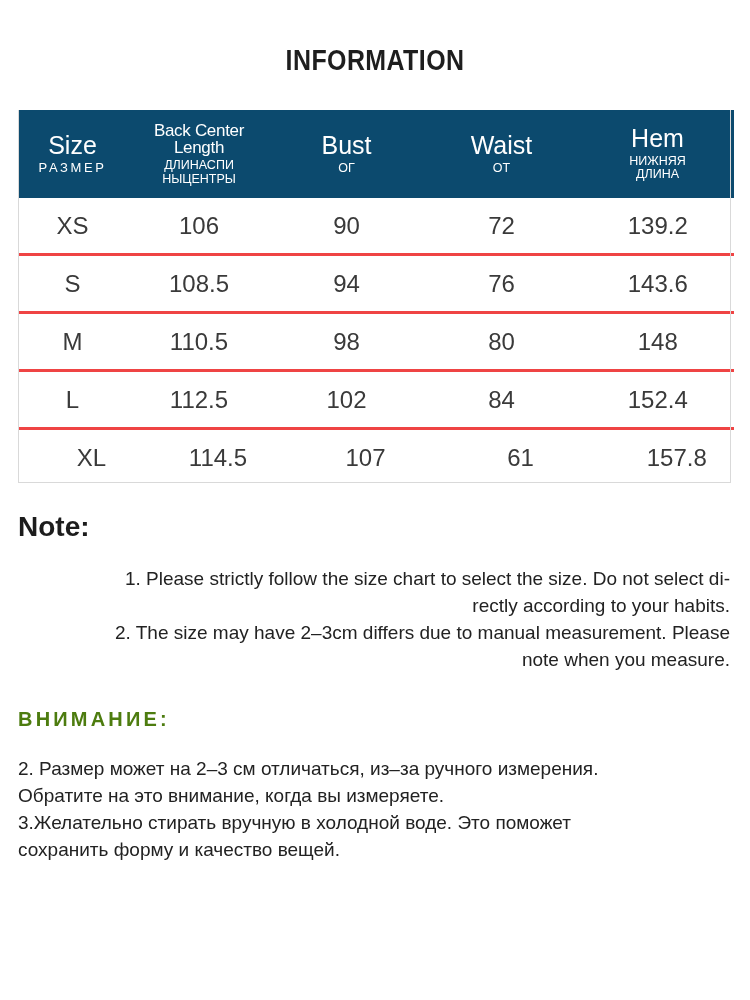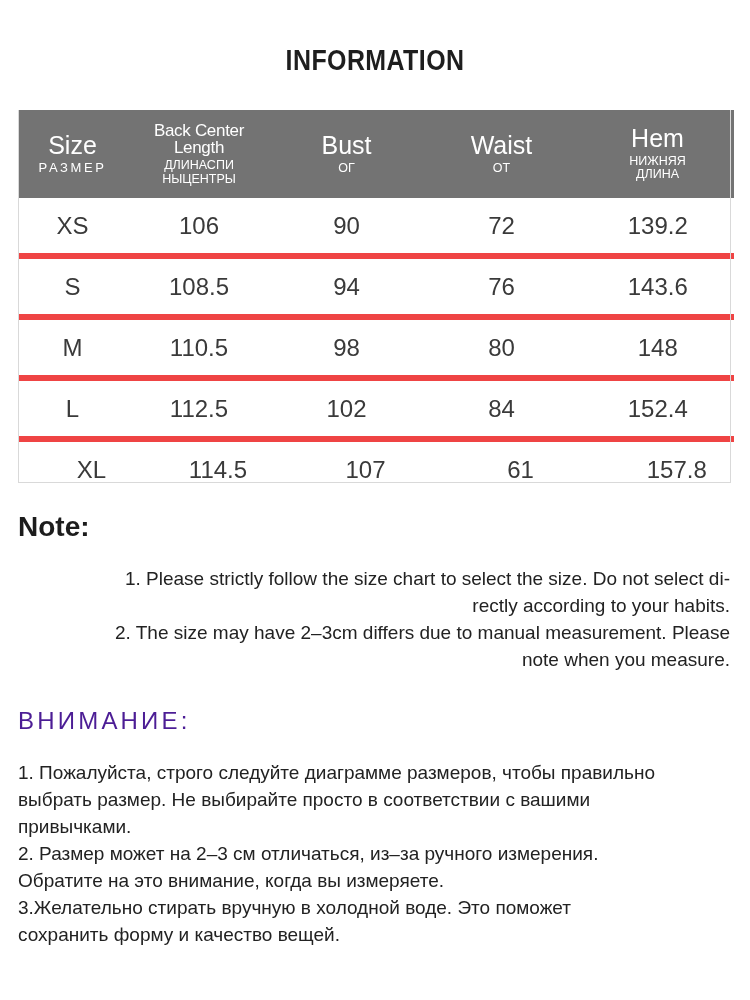--- a/index.html
+++ b/index.html
@@ -34,21 +34,21 @@
     left: 18px;
     top: 110px;
     width: 715px;
   }
   table.size-table {
     border-collapse: collapse;
     width: 100%;
     table-layout: fixed;
   }
   table.size-table thead tr {
-    background: #737373;
+    background: #0c4a6e;
   }
   table.size-table thead th {
     color: #ffffff;
     font-weight: normal;
     padding: 0;
     height: 88px;
     vertical-align: middle;
     text-align: center;
   }
   .th-main {
@@ -83,21 +83,21 @@
   th.col-waist  { width: 160px; }
   th.col-hem    { width: 152px; }
 
   table.size-table tbody td {
     text-align: center;
     font-size: 24px;
     color: #3a3a3a;
     font-weight: 300;
     height: 55px;
     padding: 0;
-    border-bottom: 6px solid #ef4444;
+    border-bottom: 3px solid #ef4444;
     border-left: 1px solid #ffffff;
     background: #ffffff;
   }
   table.size-table tbody tr:last-child td {
     border-bottom: none;
     padding-left: 38px;
   }
   .table-outline {
     position: absolute;
     left: 18px;
@@ -126,24 +126,24 @@
   }
   .note-line {
     font-size: 19px;
     line-height: 1.42;
     color: #222222;
     margin: 0;
     white-space: pre-line;
     text-align: right;
   }
   .attention-heading {
-    font-size: 24px;
-    font-weight: normal;
+    font-size: 20px;
+    font-weight: bold;
     letter-spacing: 3.2px;
-    color: #4c1d95;
+    color: #4d7c0f;
     margin: 34px 0 26px 0;
     line-height: 1.1;
   }
   .ru-line {
     font-size: 19px;
     line-height: 1.42;
     color: #222222;
     margin: 0;
     white-space: pre-line;
   }
@@ -224,20 +224,17 @@
 <div class="table-outline"></div>
 
 <div class="notes">
   <div class="note-heading">Note:</div>
   <p class="note-line">1. Please strictly follow the size chart  to select the size. Do not select di-
 rectly according to your habits.</p>
   <p class="note-line">2. The size may have 2–3cm differs due to manual measurement. Please
 note when you measure.</p>
 
   <div class="attention-heading">ВНИМАНИЕ:</div>
-  <p class="ru-line">1. Пожалуйста, строго следуйте диаграмме размеров, чтобы правильно
-выбрать размер. Не выбирайте просто в соответствии с вашими
-привычками.</p>
   <p class="ru-line">2. Размер может на 2–3 см отличаться, из–за ручного измерения.
 Обратите на это внимание, когда вы измеряете.</p>
   <p class="ru-line">3.Желательно стирать вручную в холодной воде. Это поможет
 сохранить форму и качество вещей.</p>
 </div>
 
 </body></html>

